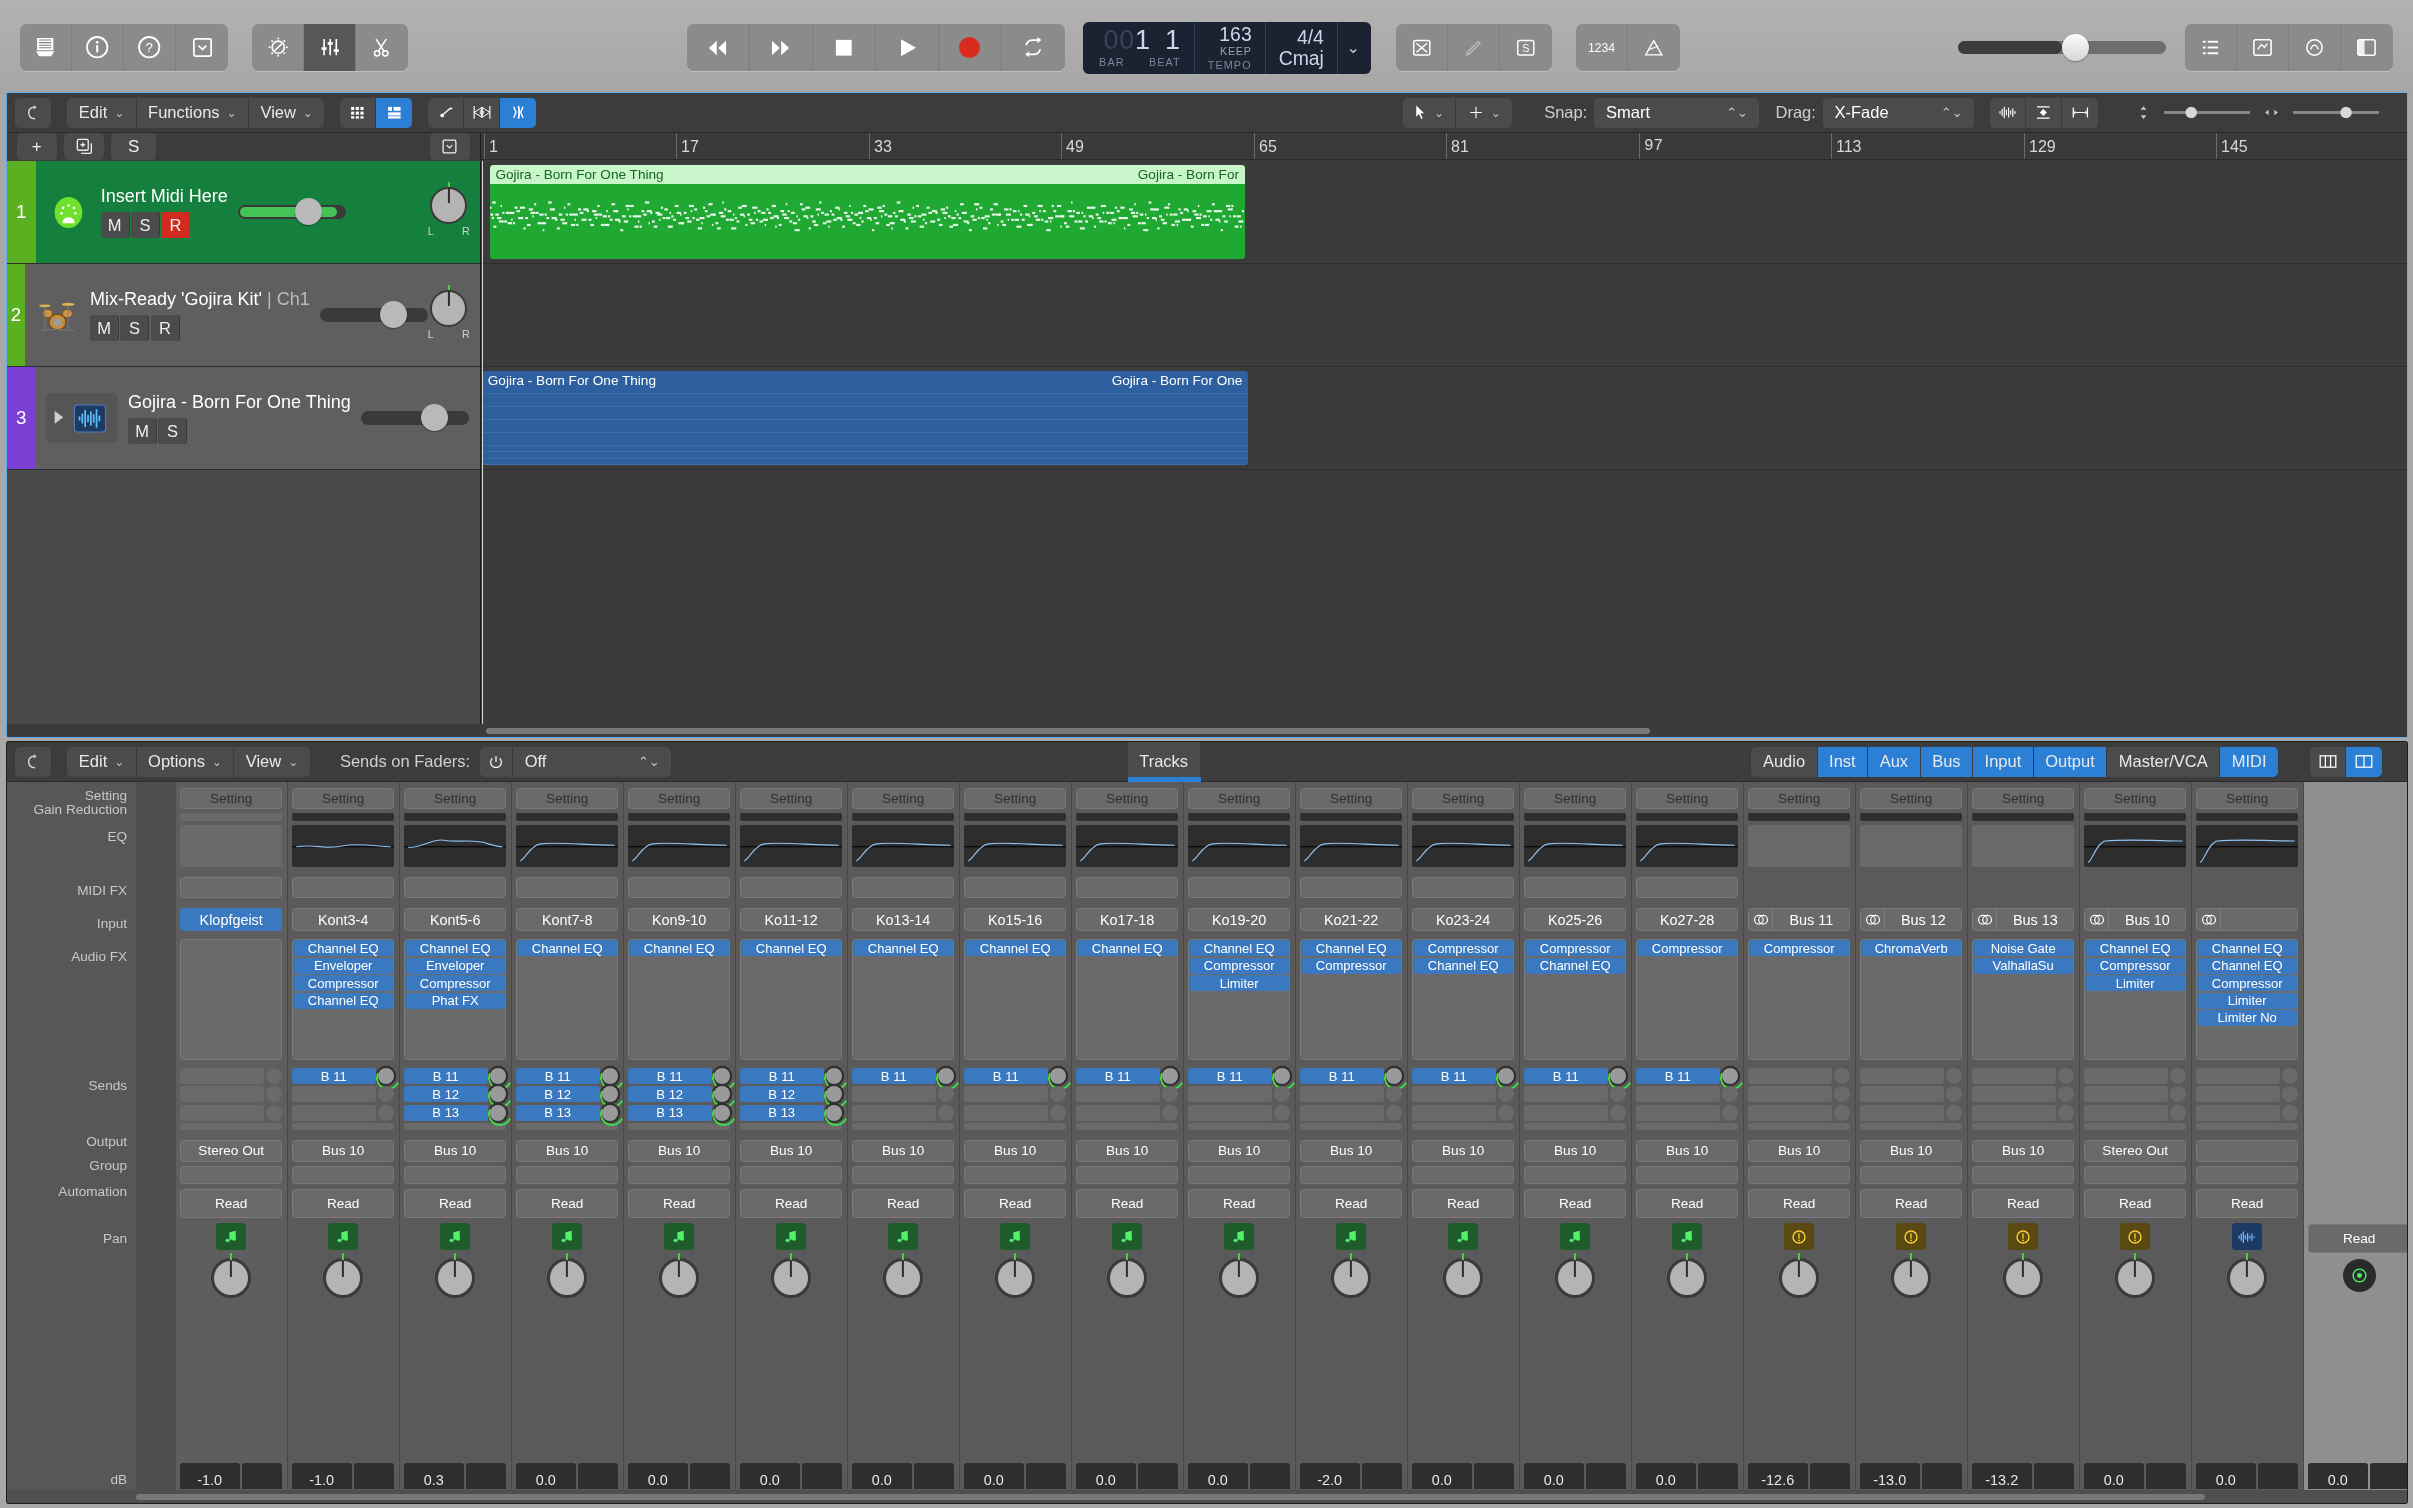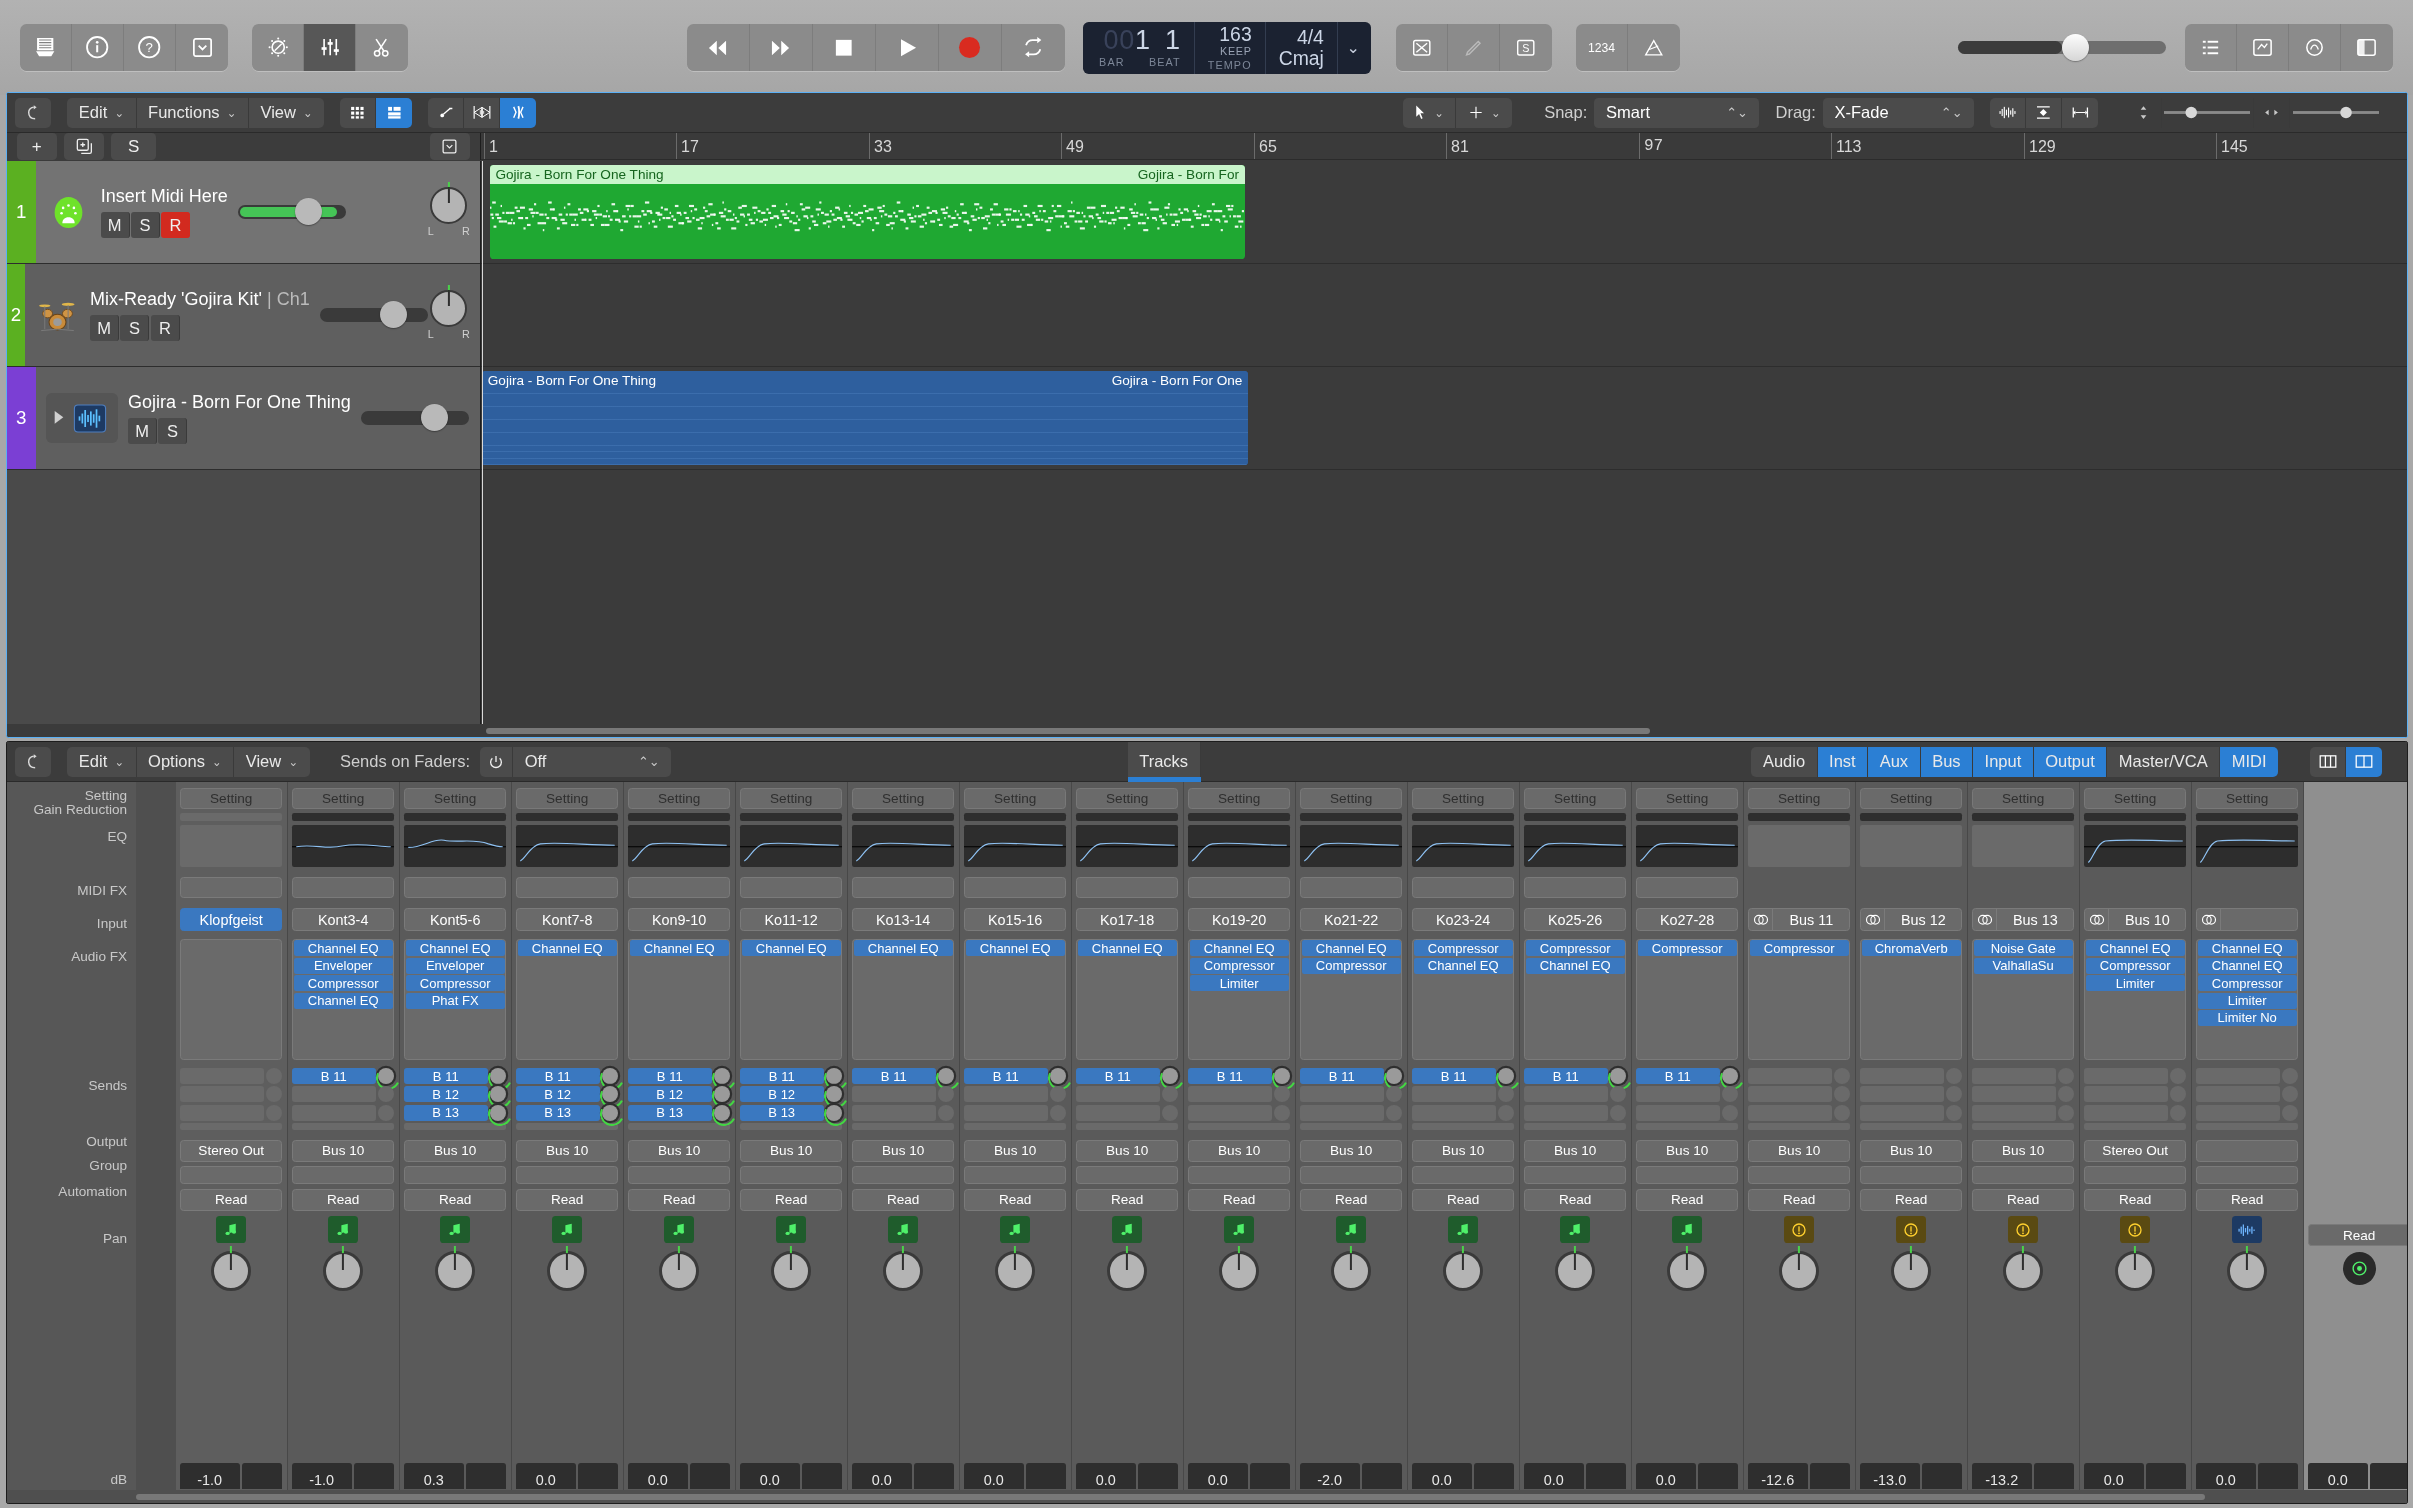--- a/index.html
+++ b/index.html
@@ -71,21 +71,21 @@
   #headers { width:474px; background:#4a4a4a; border-right:1.4px solid #1d1d1d; }
   .h-btn { width:40px; height:27px; background:#4b4b4b; border-radius:4.3px; color:#eee; font-size:17px;
            display:flex; align-items:center; justify-content:center; }
   .h-btn.wide { width:45px; }
   .h-sp { margin-left:auto; }
 
   .trk { display:flex; height:103px; border-bottom:0.7px solid #2d2d2d; }
   .trk .colorbar { width:29px; display:flex; align-items:center; justify-content:center;
                    color:#fff; font-size:18.7px; }
   .trk .body { flex:1; display:flex; align-items:center; padding:0 10px; position:relative; }
-  .trk.sel .body { background:#737373; }
+  .trk.sel .body { background:#15803d; }
   .trk .body.dark { background:#5f5f5f; }
   .trk-icon { width:45px; height:45px; display:flex; align-items:center; justify-content:center; }
   .trk-mid { margin-left:10px; }
   .trk-name { color:#fff; font-size:18px; white-space:nowrap; }
   .trk-name .ch { color:#bbb; }
   .msr { display:flex; gap:0; margin-top:5.7px; }
   .msr div { width:29px; height:26px; background:#4b4b4b; color:#eee; font-size:16.5px;
              display:flex; align-items:center; justify-content:center; border-right:0.7px solid #3a3a3a;
              border-radius:2.9px; margin-right:1.4px;}
   .msr div.rec-on { background:#d22a1f; border-color:#d22a1f; }
@@ -157,21 +157,21 @@
   .sendrow .slot.on { background:#3a78c0; }
   .sendrow .kn { width:16px; height:16px; border-radius:50%; background:#6a6a6a; margin-left:2.9px; position:relative; }
   .sendrow .kn.act { background:#9a9a9a; box-shadow:0 0 0 2.2px #2f2f2f; }
   .sendrow .kn.act::after { content:''; position:absolute; left:-2.2px; top:-2.2px; width:20px; height:20px;
         border-radius:50%; border:2.2px solid transparent; border-left-color:#43d643; border-bottom-color:#43d643;
         transform:rotate(-20deg); }
   .sendbar { height:7.2px; background:#6a6a6a; border-radius:2.2px; margin-top:1.4px; }
   .outp { height:21.5px; background:#6a6a6a; border:0.7px solid #7a7a7a; border-radius:3.6px; color:#fff;
           font-size:13.6px; display:flex; align-items:center; justify-content:center; margin-top:10px; }
   .grp { height:18.7px; background:#6a6a6a; border:0.7px solid #7a7a7a; border-radius:3.6px; margin-top:4.3px; }
-  .auto { height:22px; background:#6a6a6a; border:0.7px solid #7a7a7a; border-radius:3.6px; color:#fff;
+  .auto { height:29px; background:#6a6a6a; border:0.7px solid #7a7a7a; border-radius:3.6px; color:#fff;
           font-size:13.6px; display:flex; align-items:center; justify-content:center; margin-top:4.3px; }
   .ticon { width:30px; height:27px; border-radius:3.6px; display:flex; align-items:center;
            justify-content:center; margin:5.7px auto 0; font-size:17px; }
   .ticon.midi { background:#1f5c2c; color:#4ff06a; }
   .ticon.yel { background:#5a4a12; color:#ffd02e; }
   .ticon.aud { background:#1d3a63; color:#6fb6ff; }
   .ticon.mast { background:#2a2a2a; color:#4ff06a; border-radius:50%; }
   .panbig { width:40px; height:40px; margin:7.2px auto 0; border-radius:50%; background:#b4b4b4;
             border:3.6px solid #3a3a3a; position:relative; }
   .panbig .tick { position:absolute; left:50%; top:0; width:2.2px; height:16px; background:#2e2e2e; transform:translateX(-50%); }

